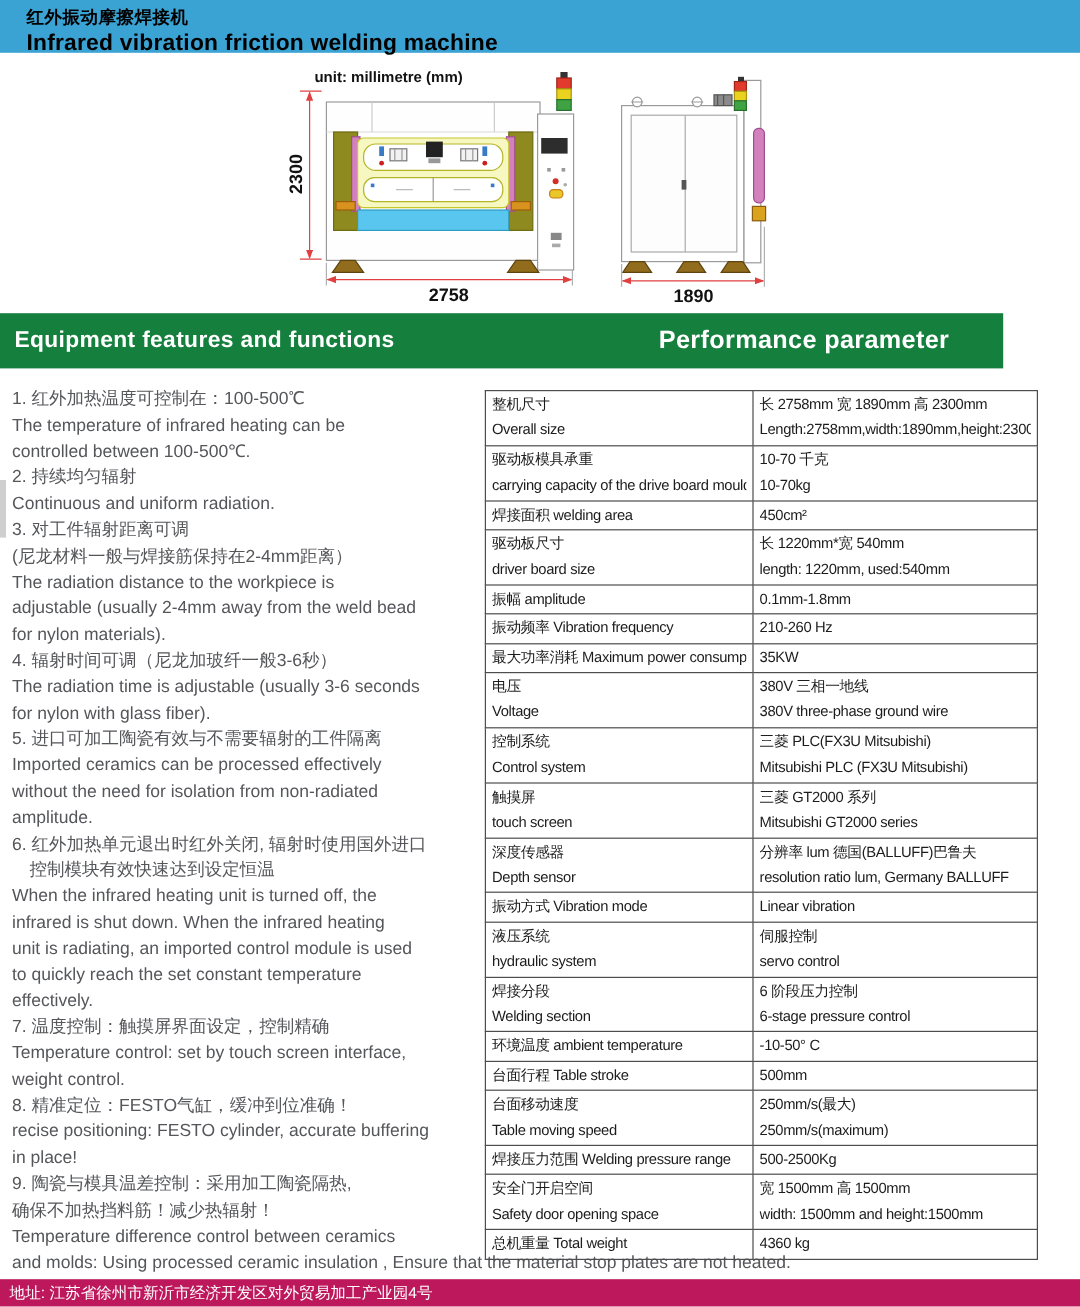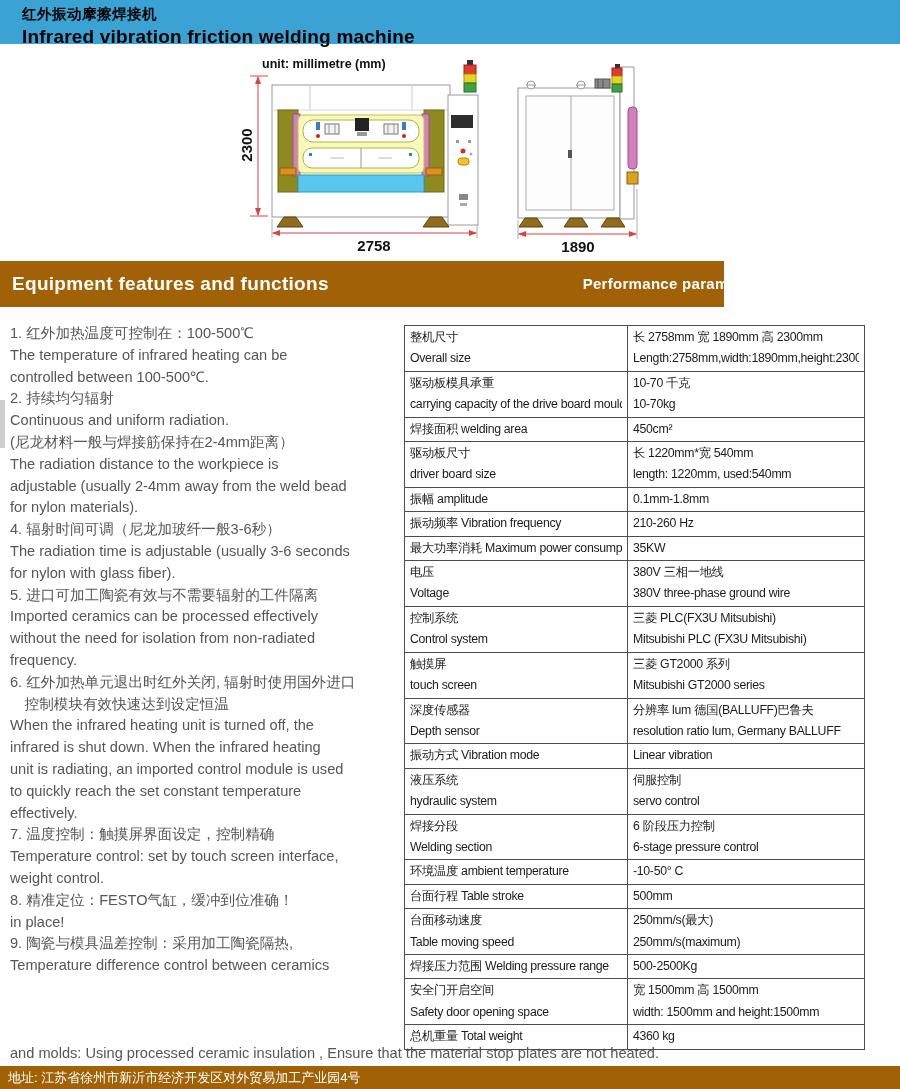--- a/index.html
+++ b/index.html
@@ -13,30 +13,30 @@
   .top-header {
     position:absolute; left:0; top:0; width:900px; height:44px;
     background:#3AA3D3; color:#000000; padding:5px 0 0 22px;
   }
   .top-header .cn { font-size:14.5px; font-weight:bold; letter-spacing:.5px; }
   .top-header .en { font-size:19px; font-weight:bold; margin-top:2px; letter-spacing:.2px; }
   
   .diagram-wrap { position:absolute; left:0; top:44px; width:900px; height:217px; }
   
   .section-band {
-    position:absolute; left:0; top:261px; width:724px; height:46px;
-    background:#a16207; color:#fff;
+    position:absolute; left:0; top:261px; width:836px; height:46px;
+    background:#15803d; color:#fff;
   }
   .section-band .left-title {
     position:absolute; left:12px; top:0; height:46px; line-height:46px;
     font-size:19px; font-weight:bold; letter-spacing:.3px;
   }
   .section-band .right-title {
     position:absolute; left:450px; top:0; width:440px; height:46px; line-height:46px;
-    text-align:center; font-size:15px; font-weight:bold; letter-spacing:.3px;
+    text-align:center; font-size:21px; font-weight:bold; letter-spacing:.3px;
   }
   
   .features {
     position:absolute; left:10px; top:323px; width:418px;
     color:#55565a; font-size:14.6px;
   }
   .f-line { height:21.8px; line-height:21.8px; white-space:nowrap; }
   .closing-line {
     position:absolute; left:10px; top:1043px; width:888px;
     color:#55565a; font-size:14.6px; line-height:21.8px; white-space:nowrap;
@@ -57,21 +57,21 @@
     font-size:12.3px; line-height:21.4px; letter-spacing:-0.3px;
     white-space:nowrap; overflow:hidden;
   }
   .wavy {
     text-decoration-style:wavy;
     text-decoration-color:#e02020; text-underline-offset:2px; text-decoration-thickness:1px;text-align:right;
   }
   
   .footer-bar {
     position:absolute; left:0; top:1066px; width:900px; height:23px;
-    background:#a16207; color:#fff; font-size:13px; line-height:23px; padding-left:8px;
+    background:#be185d; color:#fff; font-size:13px; line-height:23px; padding-left:8px;
   }
   
   .dim-text { font:bold 15px "Liberation Sans", sans-serif; fill:#111; }
   .unit-text { font:bold 12.5px "Liberation Sans", sans-serif; fill:#111; }
 </style>
 </head>
 <body>
 
 <div id="page">
 
@@ -216,44 +216,47 @@
     <div class="left-title">Equipment features and functions</div>
     <div class="right-title">Performance parameter</div>
   </div>
 
   <div class="features">
       <div class="f-line">1. 红外加热温度可控制在：100-500℃</div>
       <div class="f-line">The temperature of infrared heating can be</div>
       <div class="f-line">controlled between 100-500℃.</div>
       <div class="f-line">2. 持续均匀辐射</div>
       <div class="f-line">Continuous and uniform radiation.</div>
+      <div class="f-line">3. 对工件辐射距离可调</div>
       <div class="f-line">(尼龙材料一般与焊接筋保持在2-4mm距离）</div>
       <div class="f-line">The radiation distance to the workpiece is</div>
       <div class="f-line">adjustable (usually 2-4mm away from the weld bead</div>
       <div class="f-line">for nylon materials).</div>
       <div class="f-line">4. 辐射时间可调（尼龙加玻纤一般3-6秒）</div>
       <div class="f-line">The radiation time is adjustable (usually 3-6 seconds</div>
       <div class="f-line">for nylon with glass fiber).</div>
       <div class="f-line">5. 进口可加工陶瓷有效与不需要辐射的工件隔离</div>
       <div class="f-line">Imported ceramics can be processed effectively</div>
       <div class="f-line">without the need for isolation from non-radiated</div>
-      <div class="f-line">frequency.</div>
+      <div class="f-line">amplitude.</div>
       <div class="f-line">6. 红外加热单元退出时红外关闭, 辐射时使用国外进口</div>
       <div class="f-line">　控制模块有效快速达到设定恒温</div>
       <div class="f-line">When the infrared heating unit is turned off, the</div>
       <div class="f-line">infrared is shut down. When the infrared heating</div>
       <div class="f-line">unit is radiating, an imported control module is used</div>
       <div class="f-line">to quickly reach the set constant temperature</div>
       <div class="f-line">effectively.</div>
       <div class="f-line">7. 温度控制：触摸屏界面设定，控制精确</div>
       <div class="f-line">Temperature control: set by touch screen interface,</div>
       <div class="f-line">weight control.</div>
       <div class="f-line">8. 精准定位：FESTO气缸，缓冲到位准确！</div>
+      <div class="f-line">recise positioning: FESTO cylinder, accurate buffering</div>
       <div class="f-line">in place!</div>
       <div class="f-line">9. 陶瓷与模具温差控制：采用加工陶瓷隔热,</div>
+      <div class="f-line">确保不加热挡料筋！减少热辐射！</div>
       <div class="f-line">Temperature difference control between ceramics</div>
     </div>
   <div class="left-sliver"></div>
   <div class="closing-line">and molds: Using processed ceramic insulation , Ensure that the material stop plates are not heated.</div>
 
   <table class="perf-table">
     <tbody>
         <tr>
           <td class="label-cell">
             <div class="cell-line"><span>整机尺寸</span></div>

